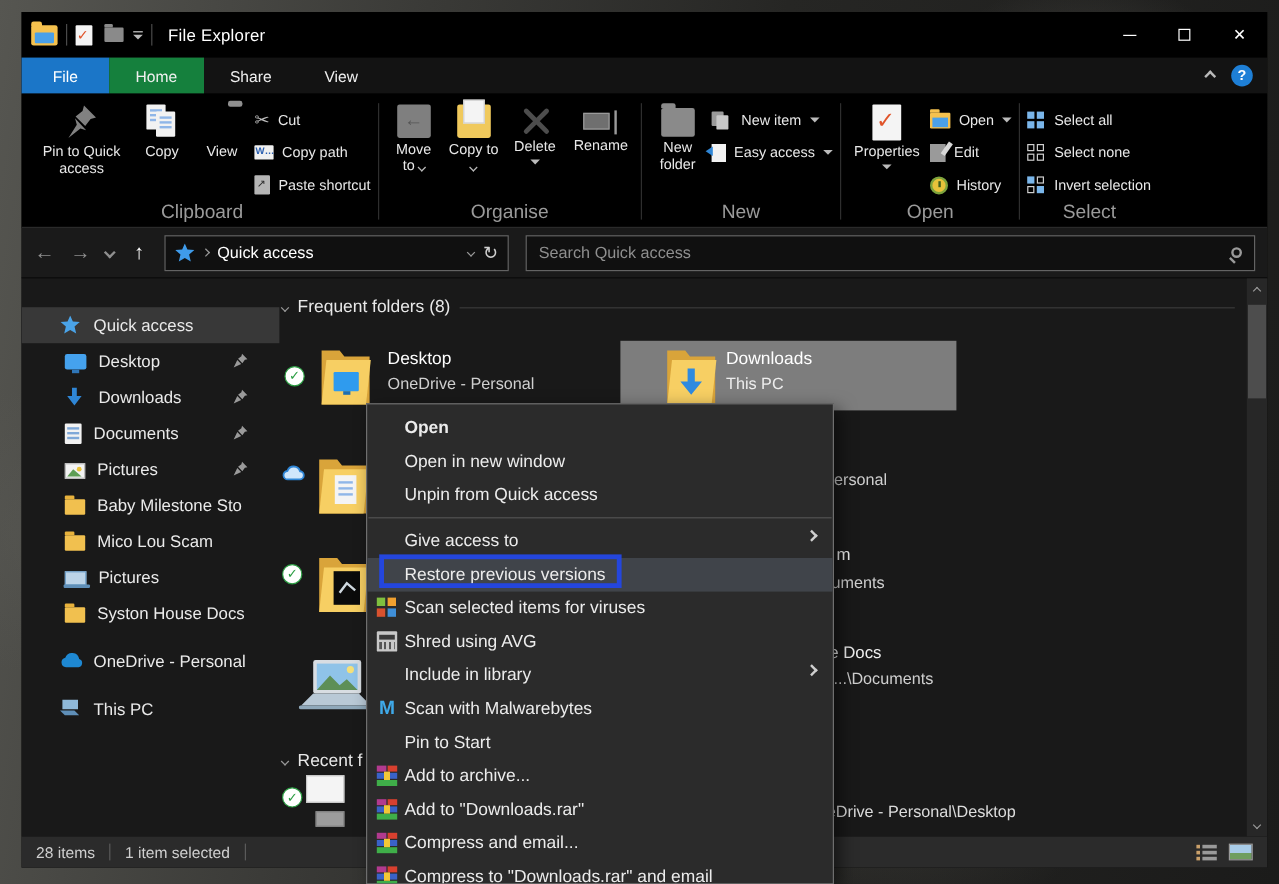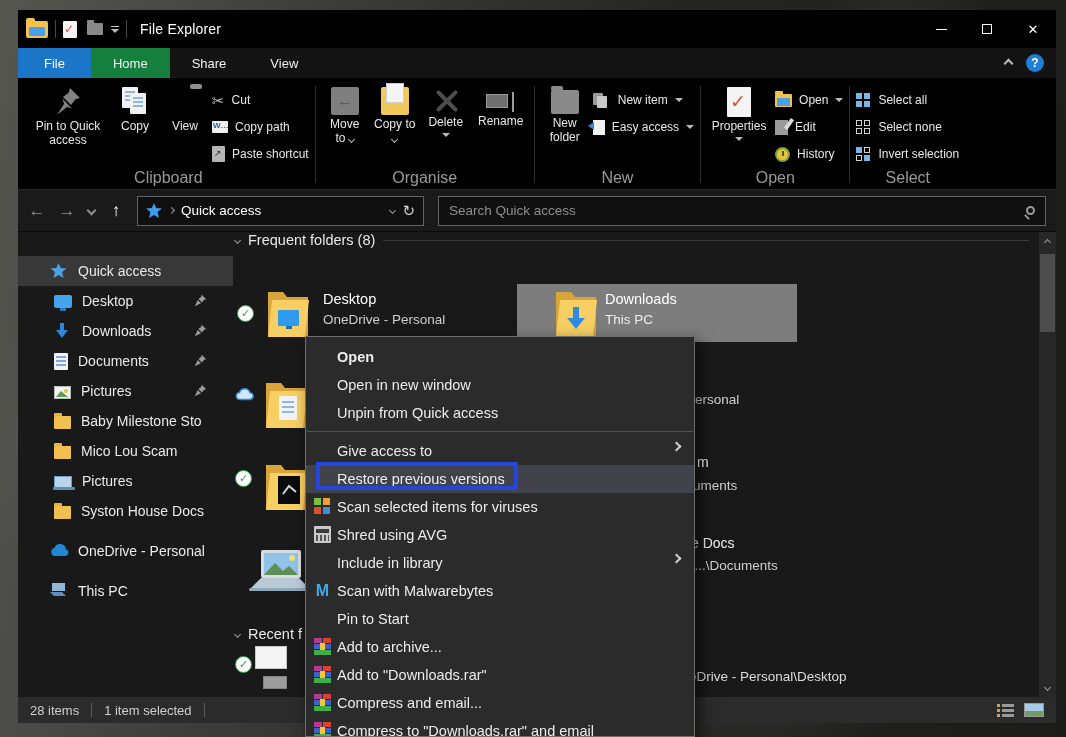--- a/index.html
+++ b/index.html
@@ -512,21 +512,21 @@
               <path fill="#8fb8d8" d="M2 0h13v8H2z"></path>
               <path fill="#5f8fb8" d="M0 9l4 4h12l-4-4z"></path>
             </svg>
           </span>
         <span>This PC</span>
       </div>
     </div>
 
     <div class="main">
 
-      <div class="sec-head" style="top:0;">
+      <div class="sec-head" style="top:16px;">
         <span class="chev chev-down chev-sm" style="border-color:#9a9a9a;"></span>
         <span>Frequent folders (8)</span>
         <span class="sec-line"></span>
       </div>
 
       <div class="tile" style="left:2px; top:52px;">
         <span class="badge-sync" style="left:2px; top:21px;">✓</span>
         <span class="ic" style="left:30px; top:3px; position:absolute;">
           <svg width="46" height="52" viewBox="0 0 46 52">
             <path d="M3 5h15l4 5h21v40H3z" fill="#d9a43a"></path>

